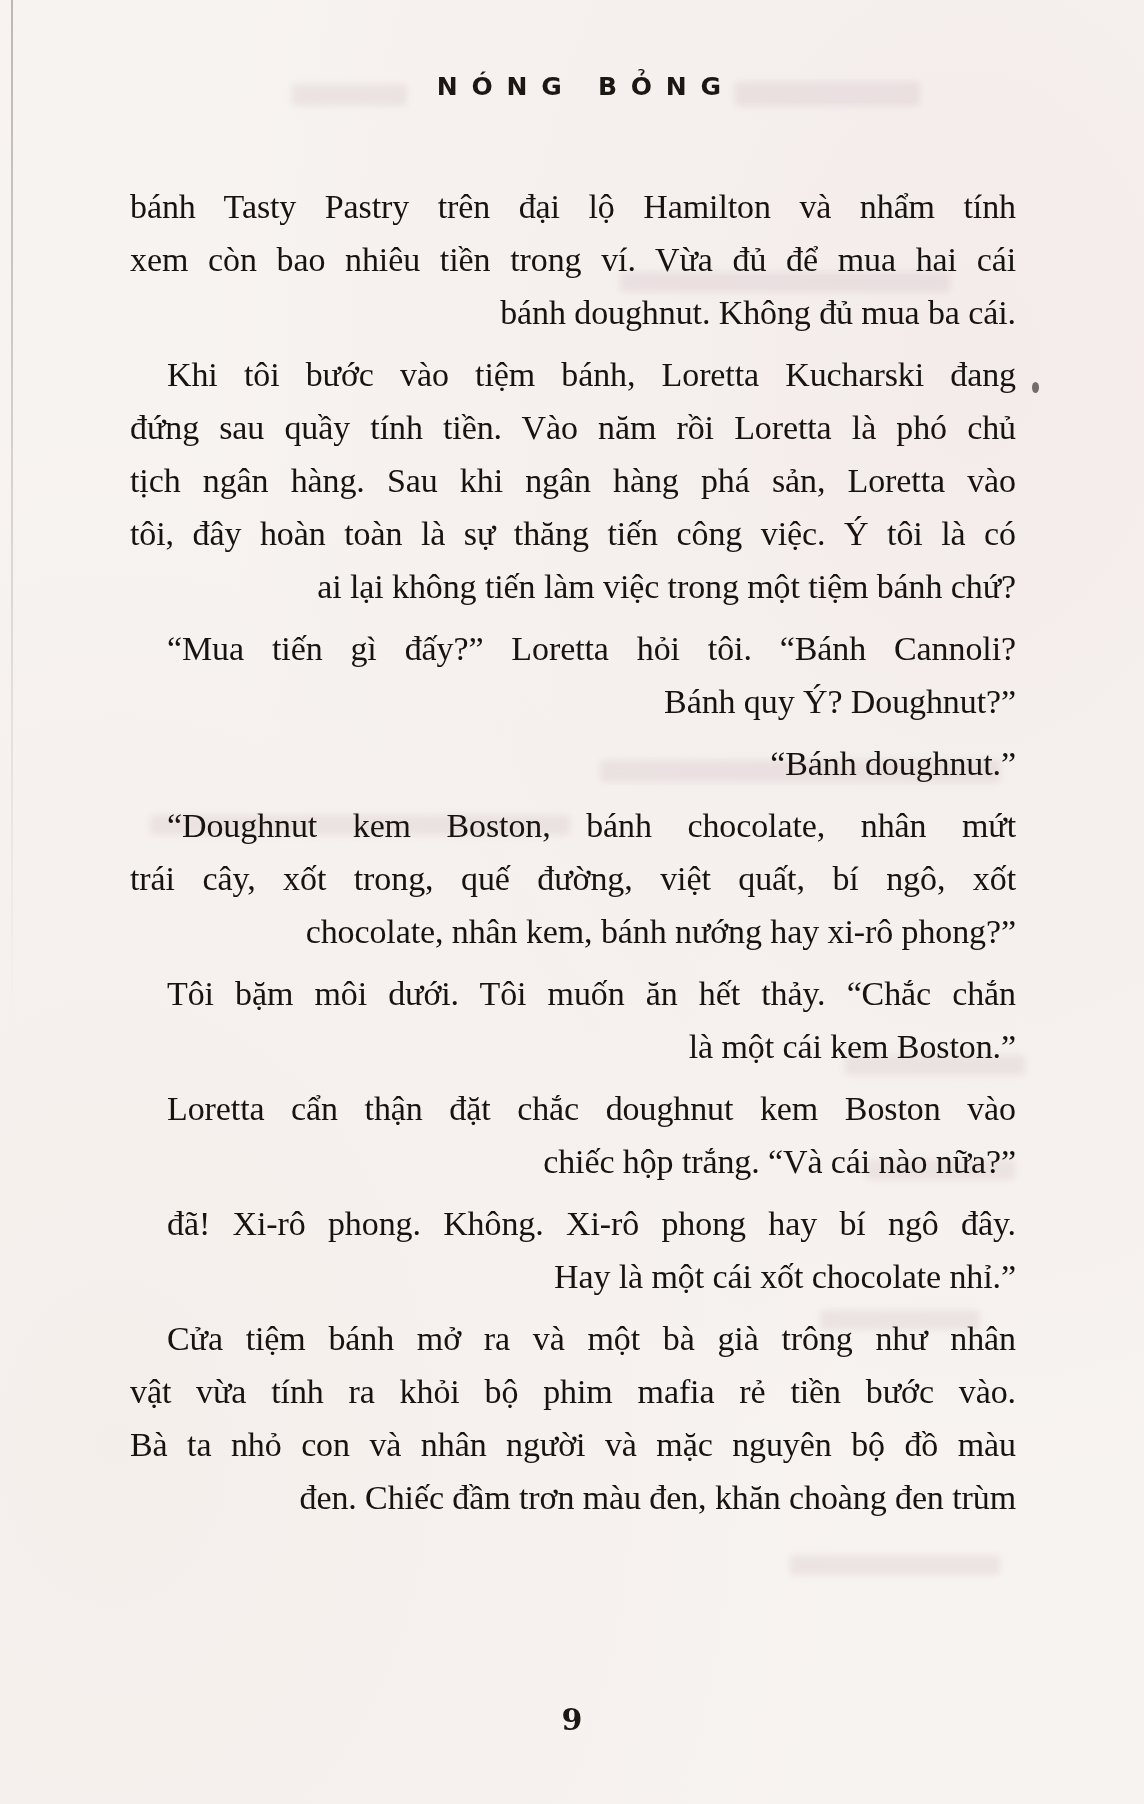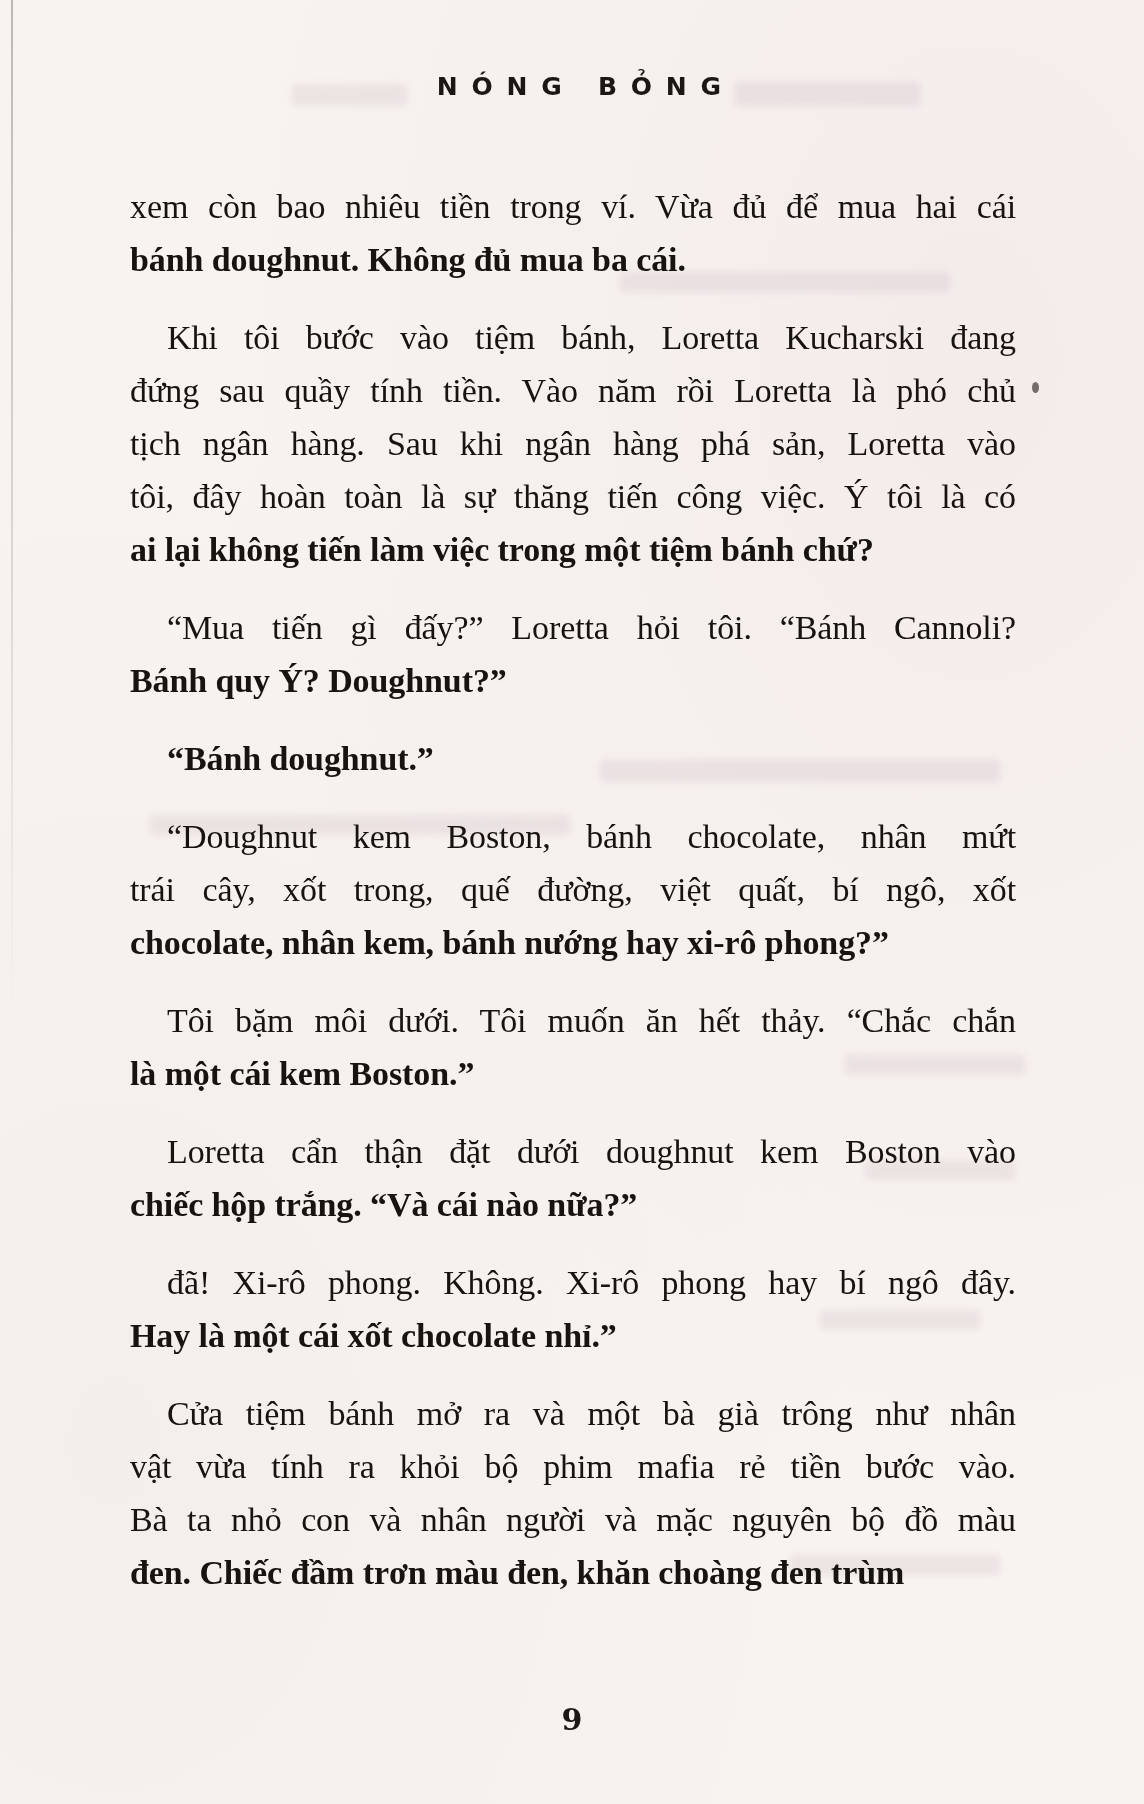--- a/index.html
+++ b/index.html
@@ -34,29 +34,29 @@
     color:#1b1713;
   }
   .page-text{
     position:absolute;
     left:130px;top:180px;width:886px;
     font-size:34px;
     line-height:53px;
     letter-spacing:-0.1px;
   }
   .para{margin:0;}
-  .para + .para{margin-top:25px;}
+  .para + .para{margin-top:9px;}
   .para.indent .line:first-child{text-indent:37px;}
   .line{
     height:53px;
     overflow:hidden;
     text-align:justify;
   }
   .line.j::after{content:"";display:inline-block;width:100%;}
-  .line.last{text-align:left;font-weight:bold;}
+  .line.last{text-align:right;}
   .page-number{
     position:absolute;top:1702px;left:0;width:100%;
     text-align:center;
     font-family:"DejaVu Serif","Liberation Serif",serif;
     font-weight:700;
     font-size:30px;
     color:#1b1713;
   }
   
   .ghost{
@@ -87,20 +87,21 @@
 <div class="ghost" style="left:845px;top:1055px;width:180px;height:20px;"></div>
 <div class="ghost" style="left:865px;top:1160px;width:150px;height:20px;"></div>
 <div class="ghost" style="left:820px;top:1310px;width:160px;height:20px;"></div>
 <div class="ghost" style="left:790px;top:1555px;width:210px;height:20px;"></div>
 <div class="speck" style="left:1032px;top:382px;width:7px;height:11px;"></div>
 
 <div class="running-header">NÓNG BỎNG</div>
 
 <main class="page-text">
   <div class="para">
+    <div class="line j">bánh Tasty Pastry trên đại lộ Hamilton và nhẩm tính</div>
     <div class="line j">xem còn bao nhiêu tiền trong ví. Vừa đủ để mua hai cái</div>
     <div class="line last">bánh doughnut. Không đủ mua ba cái.</div>
   </div>
   <div class="para indent">
     <div class="line j">Khi tôi bước vào tiệm bánh, Loretta Kucharski đang</div>
     <div class="line j">đứng sau quầy tính tiền. Vào năm rồi Loretta là phó chủ</div>
     <div class="line j">tịch ngân hàng. Sau khi ngân hàng phá sản, Loretta vào</div>
     <div class="line j">tôi, đây hoàn toàn là sự thăng tiến công việc. Ý tôi là có</div>
     <div class="line last">ai lại không tiến làm việc trong một tiệm bánh chứ?</div>
   </div>
@@ -114,21 +115,21 @@
   <div class="para indent">
     <div class="line j">“Doughnut kem Boston, bánh chocolate, nhân mứt</div>
     <div class="line j">trái cây, xốt trong, quế đường, việt quất, bí ngô, xốt</div>
     <div class="line last">chocolate, nhân kem, bánh nướng hay xi-rô phong?”</div>
   </div>
   <div class="para indent">
     <div class="line j">Tôi bặm môi dưới. Tôi muốn ăn hết thảy. “Chắc chắn</div>
     <div class="line last">là một cái kem Boston.”</div>
   </div>
   <div class="para indent">
-    <div class="line j">Loretta cẩn thận đặt dưới doughnut kem Boston vào</div>
+    <div class="line j">Loretta cẩn thận đặt chắc doughnut kem Boston vào</div>
     <div class="line last">chiếc hộp trắng. “Và cái nào nữa?”</div>
   </div>
   <div class="para indent">
     <div class="line j">đã! Xi-rô phong. Không. Xi-rô phong hay bí ngô đây.</div>
     <div class="line last">Hay là một cái xốt chocolate nhỉ.”</div>
   </div>
   <div class="para indent">
     <div class="line j">Cửa tiệm bánh mở ra và một bà già trông như nhân</div>
     <div class="line j">vật vừa tính ra khỏi bộ phim mafia rẻ tiền bước vào.</div>
     <div class="line j">Bà ta nhỏ con và nhân người và mặc nguyên bộ đồ màu</div>

